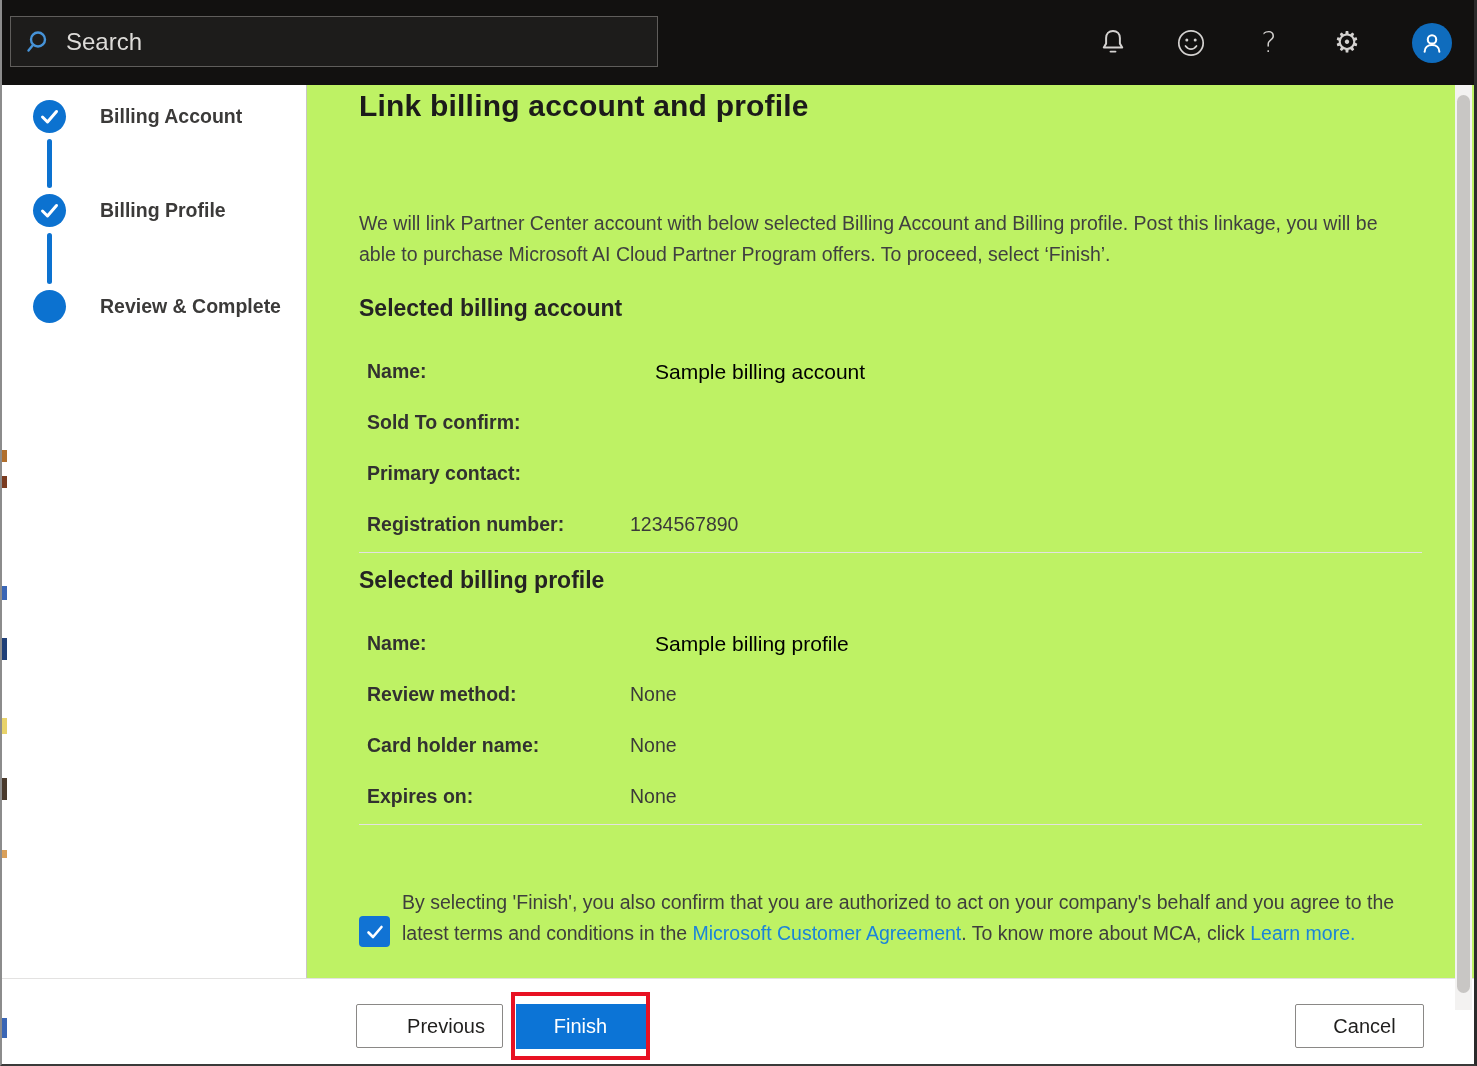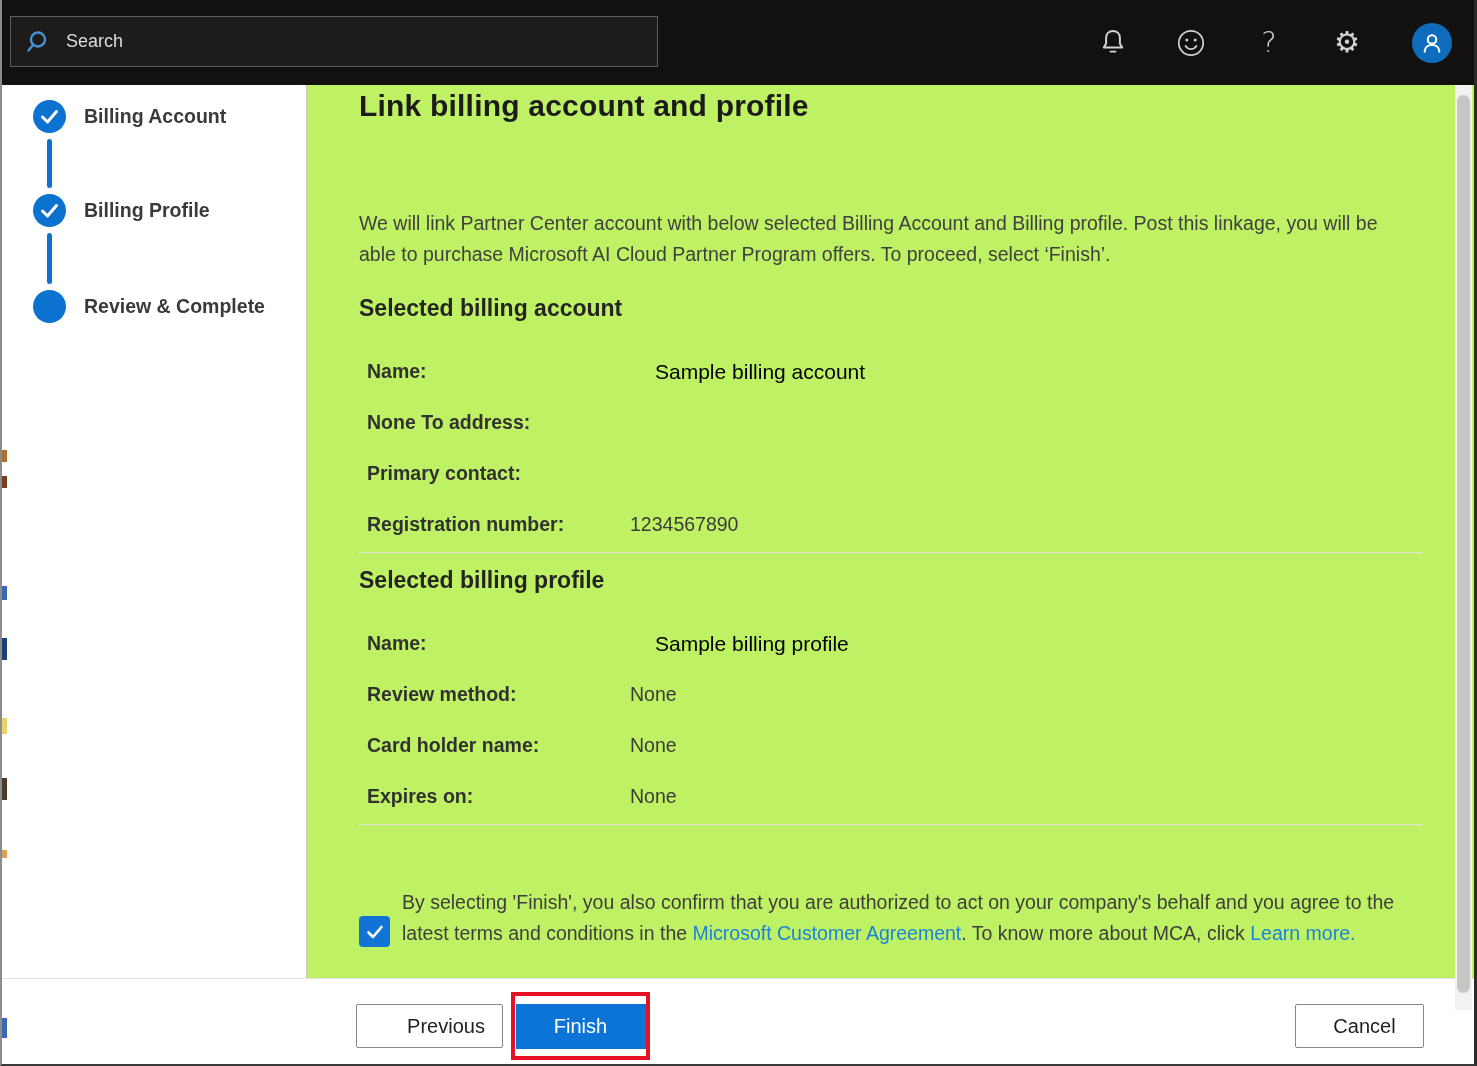--- a/index.html
+++ b/index.html
@@ -15,35 +15,35 @@
   
   .topbar { position:relative; height:85px; background:#121110; }
   .searchbox {
     position:absolute; left:8px; top:16px; width:648px; height:51px;
     background:#1d1c1b; border:1px solid #5f5d5b;
     display:flex; align-items:center; padding-left:15px; gap:14px;
   }
   .searchbox svg { flex:0 0 auto; }
   .searchbox input {
     flex:1; background:transparent; border:none; outline:none;
-    color:#e8e6e3; font-size:18px; font-family:"Liberation Sans",sans-serif;
+    color:#e8e6e3; font-size:24px; font-family:"Liberation Sans",sans-serif;
   }
   .searchbox input::placeholder { color:#dddbd8; opacity:1; }
   .topbar-icons {
     position:absolute; right:22px; top:0; height:85px;
     display:flex; align-items:center; gap:44px;
   }
   .tb-icon { width:34px; height:34px; display:flex; align-items:center; justify-content:center; cursor:pointer; }
   .tb-glyph { color:#d4d2d0; font-size:29px; line-height:1; font-family:"DejaVu Sans",sans-serif; font-weight:300; }
   .avatar { width:40px; height:40px; margin-left:4px; border-radius:50%; background:#0f6cbd; display:flex; align-items:center; justify-content:center; }
 
   
   .body-row { display:flex; height:893px; }
   .sidebar { position:relative; width:305px; flex:0 0 305px; border-right:1px solid #c8c6c4; background:#fff; }
-  .step { position:absolute; left:31px; height:33px; display:flex; align-items:center; gap:18px; cursor:pointer; }
+  .step { position:absolute; left:31px; height:33px; display:flex; align-items:center; gap:34px; cursor:pointer; }
   .step-circle { width:33px; height:33px; border-radius:50%; background:#0c72d0; display:flex; align-items:center; justify-content:center; flex:0 0 33px; }
   .step-label { font-size:19.5px; font-weight:600; color:#3b3a39; white-space:nowrap; }
   .connector { position:absolute; left:45px; width:5px; border-radius:3px; background:#0c72d0; }
 
   .artifact { position:absolute; left:0; width:5px; }
 
   
   .main { flex:1; position:relative; padding:3px 52px 0 52px; background:#bef264; }
   .page-title { font-size:30px; line-height:36px; font-weight:600; color:#1c1b1a; letter-spacing:0.2px; }
   .intro { margin-top:84px; width:1050px; font-size:19.5px; line-height:30.5px; color:#404040; }
@@ -162,21 +162,21 @@
 
       <p class="intro">We will link Partner Center account with below selected Billing Account and Billing profile. Post this linkage, you will be able to purchase Microsoft AI Cloud Partner Program offers. To proceed, select ‘Finish’.</p>
 
       <h2 class="section-heading">Selected billing account</h2>
       <div class="rows">
         <div class="field-row">
           <span class="field-label">Name:</span>
           <span class="field-value annotation">Sample billing account</span>
         </div>
         <div class="field-row">
-          <span class="field-label">None To address:</span>
+          <span class="field-label">Sold To confirm:</span>
           <span class="field-value"></span>
         </div>
         <div class="field-row">
           <span class="field-label">Primary contact:</span>
           <span class="field-value"></span>
         </div>
         <div class="field-row">
           <span class="field-label">Registration number:</span>
           <span class="field-value">1234567890</span>
         </div>

